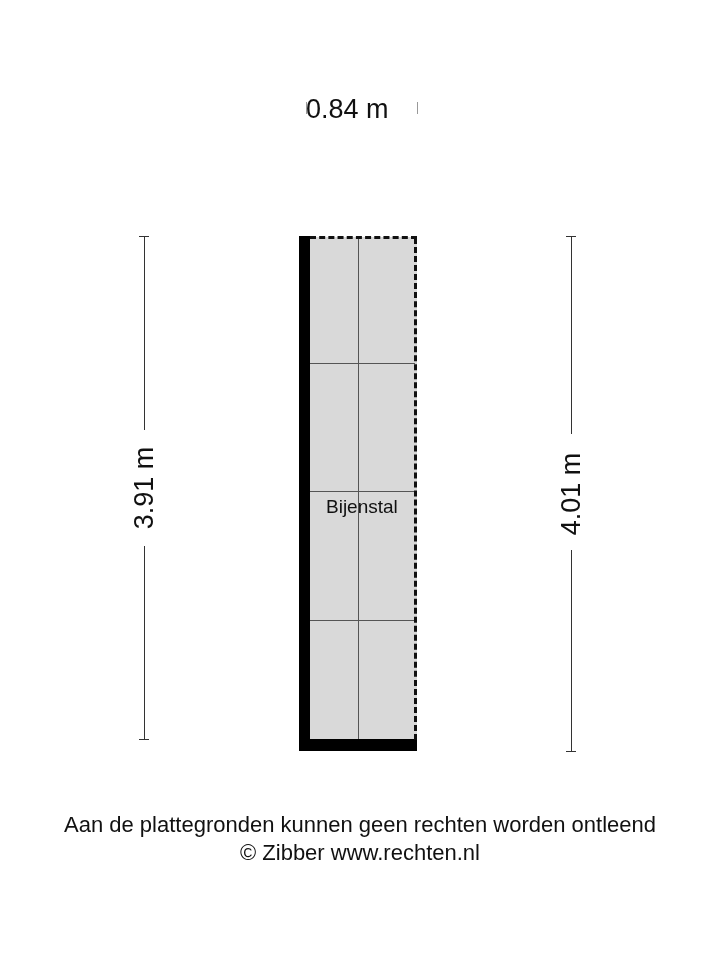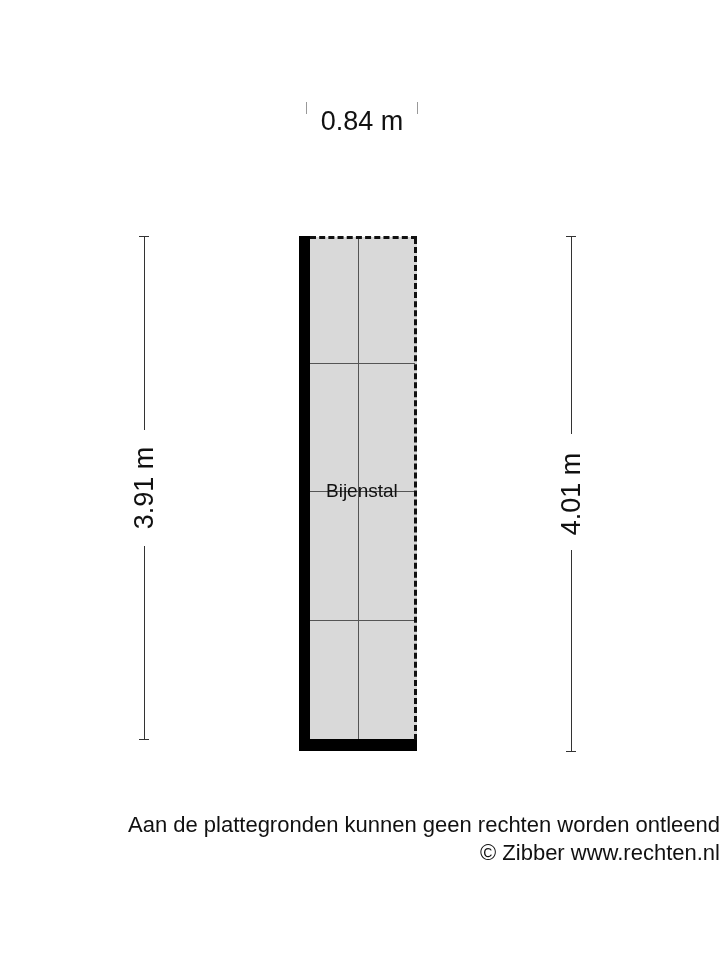--- a/index.html
+++ b/index.html
@@ -1,32 +1,32 @@
 <!DOCTYPE html>
 <html><head>
 <meta charset="utf-8">
 <style>
   html, body { margin:0; padding:0; background:#ffffff; }
   body { width:720px; height:960px; position:relative; overflow:hidden; font-family:"Liberation Sans", sans-serif; color:#111; }
   .abs { position:absolute; }
   .top-dim { left:306px; top:92px; width:112px; height:34px; }
   .top-dim .tick { position:absolute; top:10px; width:1px; height:12px; background:#999; }
-  .top-dim .label { position:absolute; left:0; right:0; top:0; text-align:center; font-size:27px; line-height:34px;margin-top:12px; }
+  .top-dim .label { position:absolute; left:0; right:0; top:0; font-size:27px; line-height:34px; }
   .vdim-line { width:1px; background:#333; }
   .vdim-cap { height:1px; width:10px; background:#333; }
   .vlabel { font-size:27px; white-space:nowrap; transform-origin:center center; text-align:center; }
   .room-floor { left:309px; top:237px; width:108px; height:502px; background:#d9d9d9; }
   .wall-left { left:299px; top:236px; width:11px; height:515px; background:#000; }
   .wall-bottom { left:299px; top:739px; width:118px; height:12px; background:#000; }
   .dash-top { left:310px; top:236px; width:107px; height:0; border-top:3px dashed #111; }
   .dash-right { left:414px; top:238px; width:0; height:502px; border-left:3px dashed #111; }
   .grid-v { left:358px; top:238px; width:1px; height:501px; background:#555; }
   .grid-h { left:310px; width:105px; height:1px; background:#555; }
-  .room-label { left:326px; top:480px; font-size:19px; line-height:22px; }
-  .footer { left:0; width:720px; text-align:right; font-size:22px; line-height:28px; }
+  .room-label { left:326px; top:496px; font-size:19px; line-height:22px; }
+  .footer { left:0; width:720px; text-align:center; font-size:22px; line-height:28px; }
 </style>
 </head>
 <body>
 
 <div class="abs top-dim">
   <div class="tick" style="left:0"></div>
   <div class="label">0.84 m</div>
   <div class="tick" style="right:0"></div>
 </div>
 

